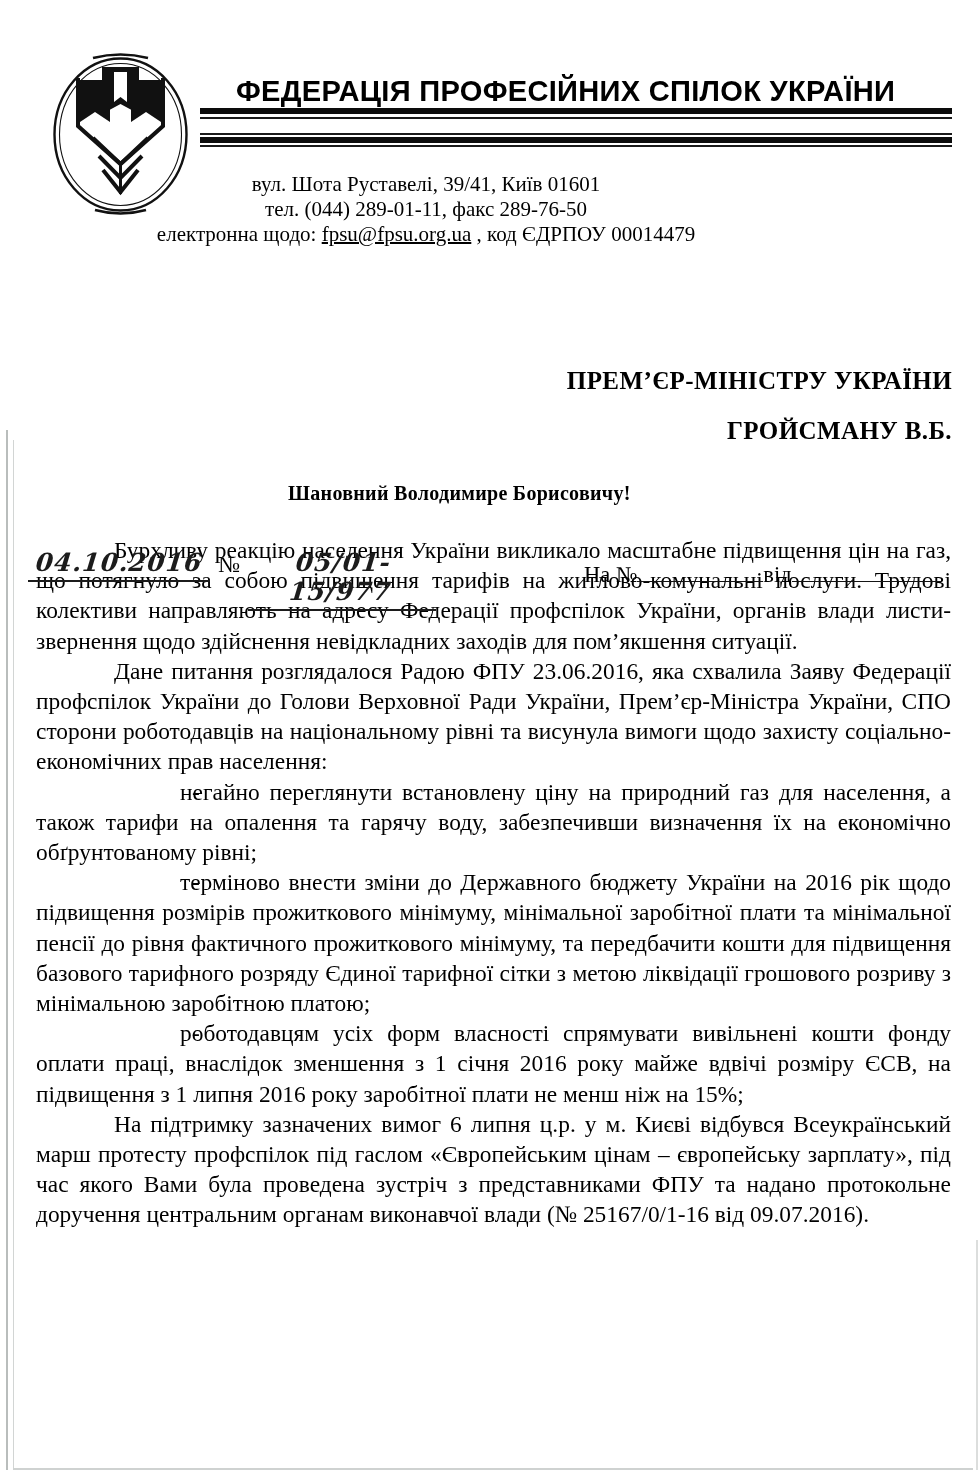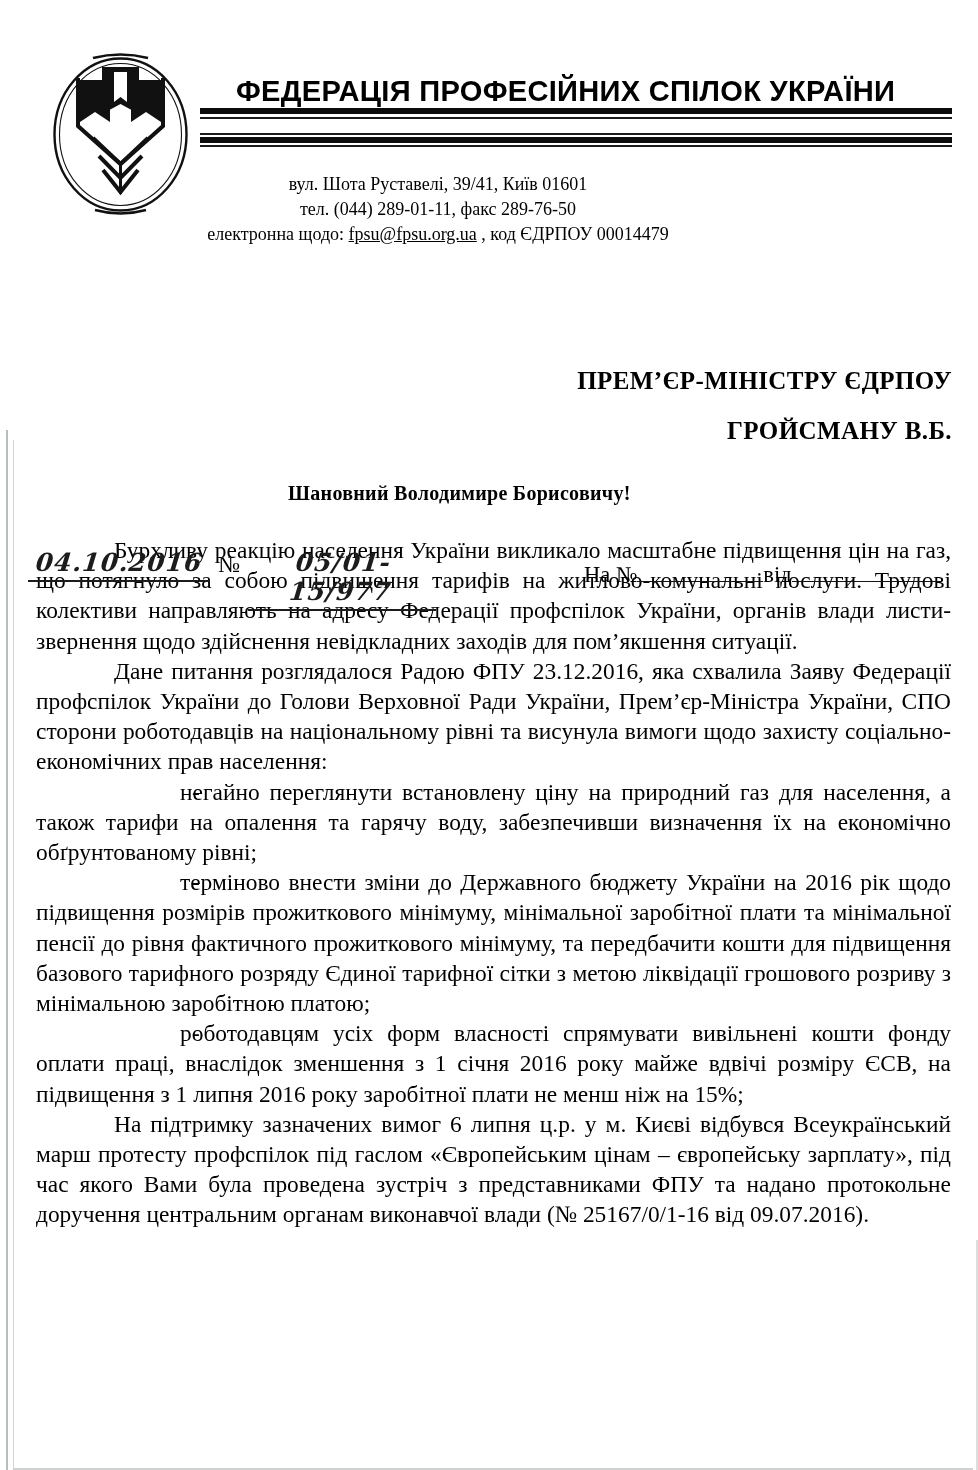--- a/index.html
+++ b/index.html
@@ -95,25 +95,25 @@
     width: 752px;
   }
   .rule-thick { height: 6px;   background: #0c0c0c; }
   .rule-thin  { height: 2px;   background: #1a1a1a; }
   .rule-gap-a { height: 3px; }
   .rule-gap-b { height: 14px; }
   .rule-gap-c { height: 2px; }
 
   .contact {
     position: absolute;
-    left: 12px;
+    left: 0;
     top: 172px;
     width: 852px;
     text-align: center;
-    font-size: 18px;
+    font-size: 21px;
     line-height: 25px;
   }
   .contact .line { white-space: nowrap; }
   .email-link {
     text-decoration: underline;
     text-underline-offset: 1px;
   }
 
   
   .reg-line {
@@ -274,29 +274,29 @@
       <span class="hand">04.10.2016</span>
     </div>
     <div class="reg-no-label">№</div>
     <div class="reg-no-value">
       <span class="hand">05/01-15/977</span>
     </div>
     <div class="reply-block"><span>На №</span><span class="blank blank-no"></span><span>від</span><span class="blank blank-date"></span></div>
   </div>
 
   <div class="addressee">
-    <div class="ln">ПРЕМ’ЄР-МІНІСТРУ ЄДРПОУ</div>
+    <div class="ln">ПРЕМ’ЄР-МІНІСТРУ УКРАЇНИ</div>
     <div class="ln">ГРОЙСМАНУ В.Б.</div>
   </div>
 
   <div class="salutation">Шановний Володимире Борисовичу!</div>
 
   <div class="body-text">
     <p>Бурхливу реакцію населення України викликало масштабне підвищення цін на газ, що потягнуло за собою підвищення тарифів на житлово-комунальні послуги. Трудові колективи направляють на адресу Федерації профспілок України, органів влади листи-звернення щодо здійснення невідкладних заходів для пом’якшення ситуації.</p>
-    <p>Дане питання розглядалося Радою ФПУ 23.12.2016, яка схвалила Заяву Федерації профспілок України до Голови Верховної Ради України, Прем’єр-Міністра України, СПО сторони роботодавців на національному рівні та висунула вимоги щодо захисту соціально-економічних прав населення:</p>
+    <p>Дане питання розглядалося Радою ФПУ 23.06.2016, яка схвалила Заяву Федерації профспілок України до Голови Верховної Ради України, Прем’єр-Міністра України, СПО сторони роботодавців на національному рівні та висунула вимоги щодо захисту соціально-економічних прав населення:</p>
 
     <p class="item"><span class="dash">-</span><span>негайно переглянути встановлену ціну на природний газ для населення, а також тарифи на опалення та гарячу воду, забезпечивши визначення їх на економічно обґрунтованому рівні;</span></p>
 
     <p class="item"><span class="dash">-</span><span>терміново внести зміни до Державного бюджету України на 2016 рік щодо підвищення розмірів прожиткового мінімуму, мінімальної заробітної плати та мінімальної пенсії до рівня фактичного прожиткового мінімуму, та передбачити кошти для підвищення базового тарифного розряду Єдиної тарифної сітки з метою ліквідації грошового розриву з мінімальною заробітною платою;</span></p>
 
     <p class="item"><span class="dash">-</span><span>роботодавцям усіх форм власності спрямувати вивільнені кошти фонду оплати праці, внаслідок зменшення з 1 січня 2016 року майже вдвічі розміру ЄСВ, на підвищення з 1 липня 2016 року заробітної плати не менш ніж на 15%;</span></p>
 
 
     <p>На підтримку зазначених вимог 6 липня ц.р. у м. Києві відбувся Всеукраїнський марш протесту профспілок під гаслом «Європейським цінам – європейську зарплату», під час якого Вами була проведена зустріч з представниками ФПУ та надано протокольне доручення центральним органам виконавчої влади (№ 25167/0/1-16 від 09.07.2016).</p>
   </div>

